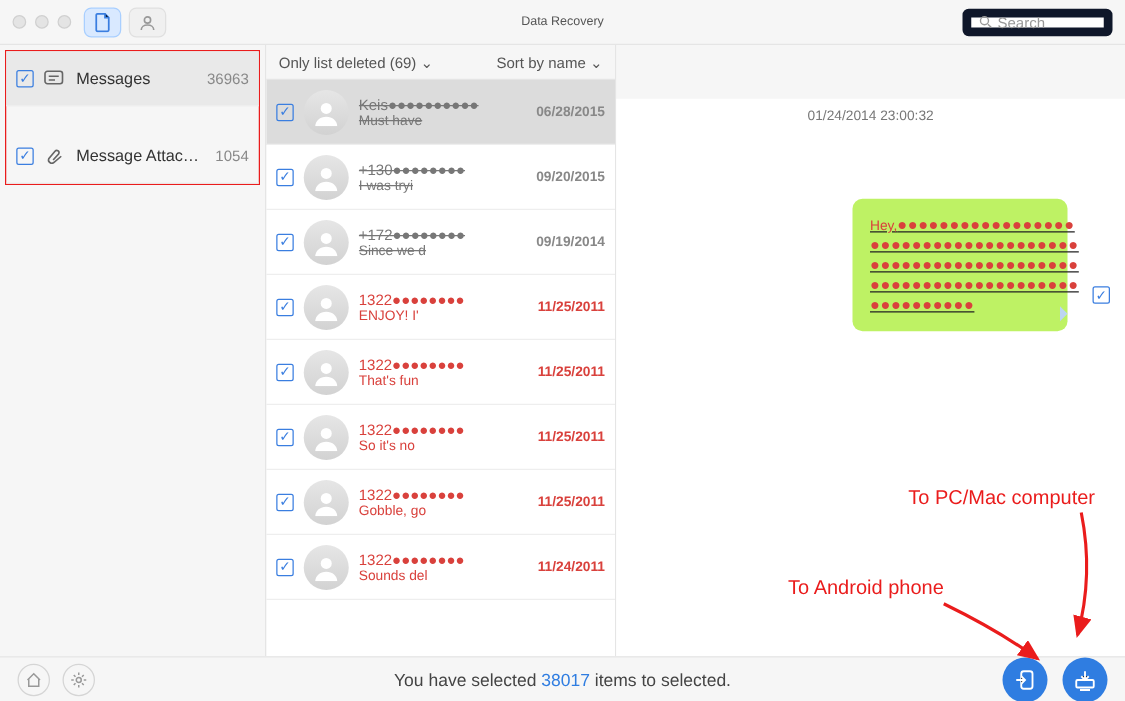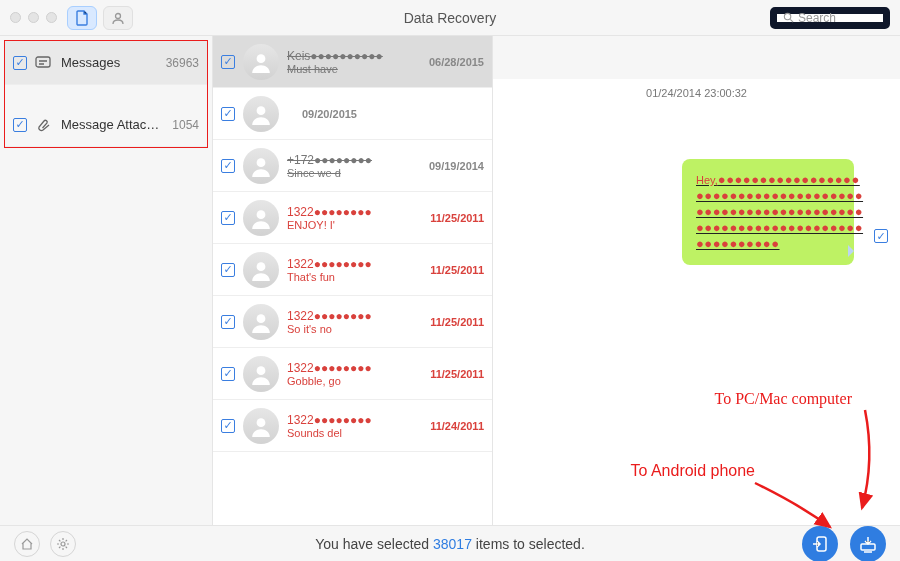--- a/index.html
+++ b/index.html
@@ -3,21 +3,21 @@
 <meta charset="utf-8">
 <style>
 * { box-sizing: border-box; margin: 0; padding: 0; font-family: -apple-system, "Helvetica Neue", Arial, sans-serif; }
 body { width: 900px; height: 561px; background: #f6f6f6; overflow: hidden; position: relative; font-size: 13px; color: #333; }
 .titlebar { height: 36px; display: flex; align-items: center; padding: 0 10px; background: #f6f6f6; border-bottom: 1px solid #e5e5e5; }
 .dots { display: flex; gap: 7px; margin-right: 10px; }
 .dot { width: 11px; height: 11px; border-radius: 50%; background: #e4e4e4; border: 1px solid #d0d0d0; }
 .toolbtns { display: flex; gap: 6px; align-items: center; }
 .toolbtn { width: 30px; height: 24px; border-radius: 6px; display: flex; justify-content: center; align-items: center; color: #999; background: #f0f0f0; border: 1px solid #e0e0e0; }
 .toolbtn.active { background: #d9e9ff; border-color: #a9cfff; color: #3a7ee0; }
-.titlebar-title { position: absolute; left: 50%; transform: translateX(-50%); font-size: 14px; color: #555; }
+.titlebar-title { position: absolute; left: 50%; transform: translateX(-50%); font-size: 10px; color: #555; }
 .searchbox { margin-left: auto; width: 120px; height: 22px; border-radius: 5px; background: #fff; border: 7px solid #0f172a; display: flex; align-items: center; padding: 0 6px; color: #999; font-size: 12px; gap: 4px; }
 .main { display: flex; height: 489px; }
 .sidebar { width: 213px; border-right: 1px solid #e5e5e5; position: relative; }
 .sidebar-box { border: 1.5px solid #ea1c1c; margin: 4px; }
 .side-row { height: 44px; display: flex; align-items: center; padding: 0 8px; gap: 8px; border-bottom: 1px solid #eee; }
 .side-row.sel { background: #e9e9e9; }
 .side-row .count { margin-left: auto; color: #888; font-size: 12px; }
 .cb { width: 14px; height: 14px; border: 1.5px solid #3a7ee0; border-radius: 2px; display: flex; justify-content: center; align-items: center; color: #3a7ee0; font-size: 11px; }
 .sep { height: 18px; }
 .mid { width: 280px; border-right: 1px solid #e5e5e5; background: #fff; display: flex; flex-direction: column; }
@@ -40,21 +40,21 @@
 .red-line { display: block; margin: 2px 0; }
 .red-line .rd { color: #d9413c; letter-spacing: 0.5px; font-size: 13px; line-height: 14px; }
 .cb-right { position: absolute; top: 150px; right: 12px; }
 .footer { height: 36px; border-top: 1px solid #e5e5e5; display: flex; align-items: center; padding: 0 14px; gap: 10px; background: #f6f6f6; position: relative; }
 .fbtn { width: 26px; height: 26px; border-radius: 50%; border: 1px solid #d5d5d5; display: flex; align-items: center; justify-content: center; color: #999; }
 .footer-msg { position: absolute; left: 50%; transform: translateX(-50%); font-size: 14px; color: #444; }
 .footer-msg .num { color: #2f7de1; }
 .action { position: absolute; right: 14px; display: flex; gap: 12px; }
 .abtn { width: 36px; height: 36px; border-radius: 50%; background: #2f7de1; display: flex; align-items: center; justify-content: center; color: #fff; }
 .annot { position: absolute; color: #ea1c1c; font-size: 16px; font-weight: 500; pointer-events: none; }
-.annot1 { right: 48px; top: 390px; font-family: Liberation Serif, serif; }
+.annot1 { right: 24px; top: 390px; }
 .annot2 { right: 145px; top: 462px; }
 .arrow { position: absolute; pointer-events: none; }
 </style>
 </head>
 <body>
 
 <div class="titlebar">
   <div class="dots">
     <div class="dot"></div>
     <div class="dot"></div>
@@ -103,20 +103,24 @@
         <svg width="18" height="14" viewBox="0 0 18 14">
             <path fill="none" stroke="#666" stroke-width="1.3" d="M14 7l-6 5c-2 1.5-5-.5-4-3l5-6c1.3-1.5 4-.3 3 2l-4.5 5"></path>
           </svg>
         <span>Message Attac…</span>
         <span class="count">1054</span>
       </div>
     </div>
   </div>
 
   <div class="mid">
+    <div class="mid-head">
+      <span><span>Only list deleted (69)</span> <span>⌄</span></span>
+      <span><span>Sort by name</span> <span>⌄</span></span>
+    </div>
     <div class="mid-list" id="conv-list">
         <div class="conv old sel">
           <div class="cb">✓</div>
           <div class="av">
             <svg viewBox="0 0 20 20">
               <circle cx="10" cy="7" r="4"></circle>
               <path d="M2 20c0-4 3.5-7 8-7s8 3 8 7z"></path>
             </svg>
           </div>
           <div class="conv-txt">
@@ -125,20 +129,24 @@
           </div>
           <div class="conv-date">06/28/2015</div>
         </div>
         <div class="conv old">
           <div class="cb">✓</div>
           <div class="av">
             <svg viewBox="0 0 20 20">
               <circle cx="10" cy="7" r="4"></circle>
               <path d="M2 20c0-4 3.5-7 8-7s8 3 8 7z"></path>
             </svg>
+          </div>
+          <div class="conv-txt">
+            <div class="conv-name">+130●●●●●●●●</div>
+            <div class="conv-snip">I was tryi</div>
           </div>
           <div class="conv-date">09/20/2015</div>
         </div>
         <div class="conv old">
           <div class="cb">✓</div>
           <div class="av">
             <svg viewBox="0 0 20 20">
               <circle cx="10" cy="7" r="4"></circle>
               <path d="M2 20c0-4 3.5-7 8-7s8 3 8 7z"></path>
             </svg>

